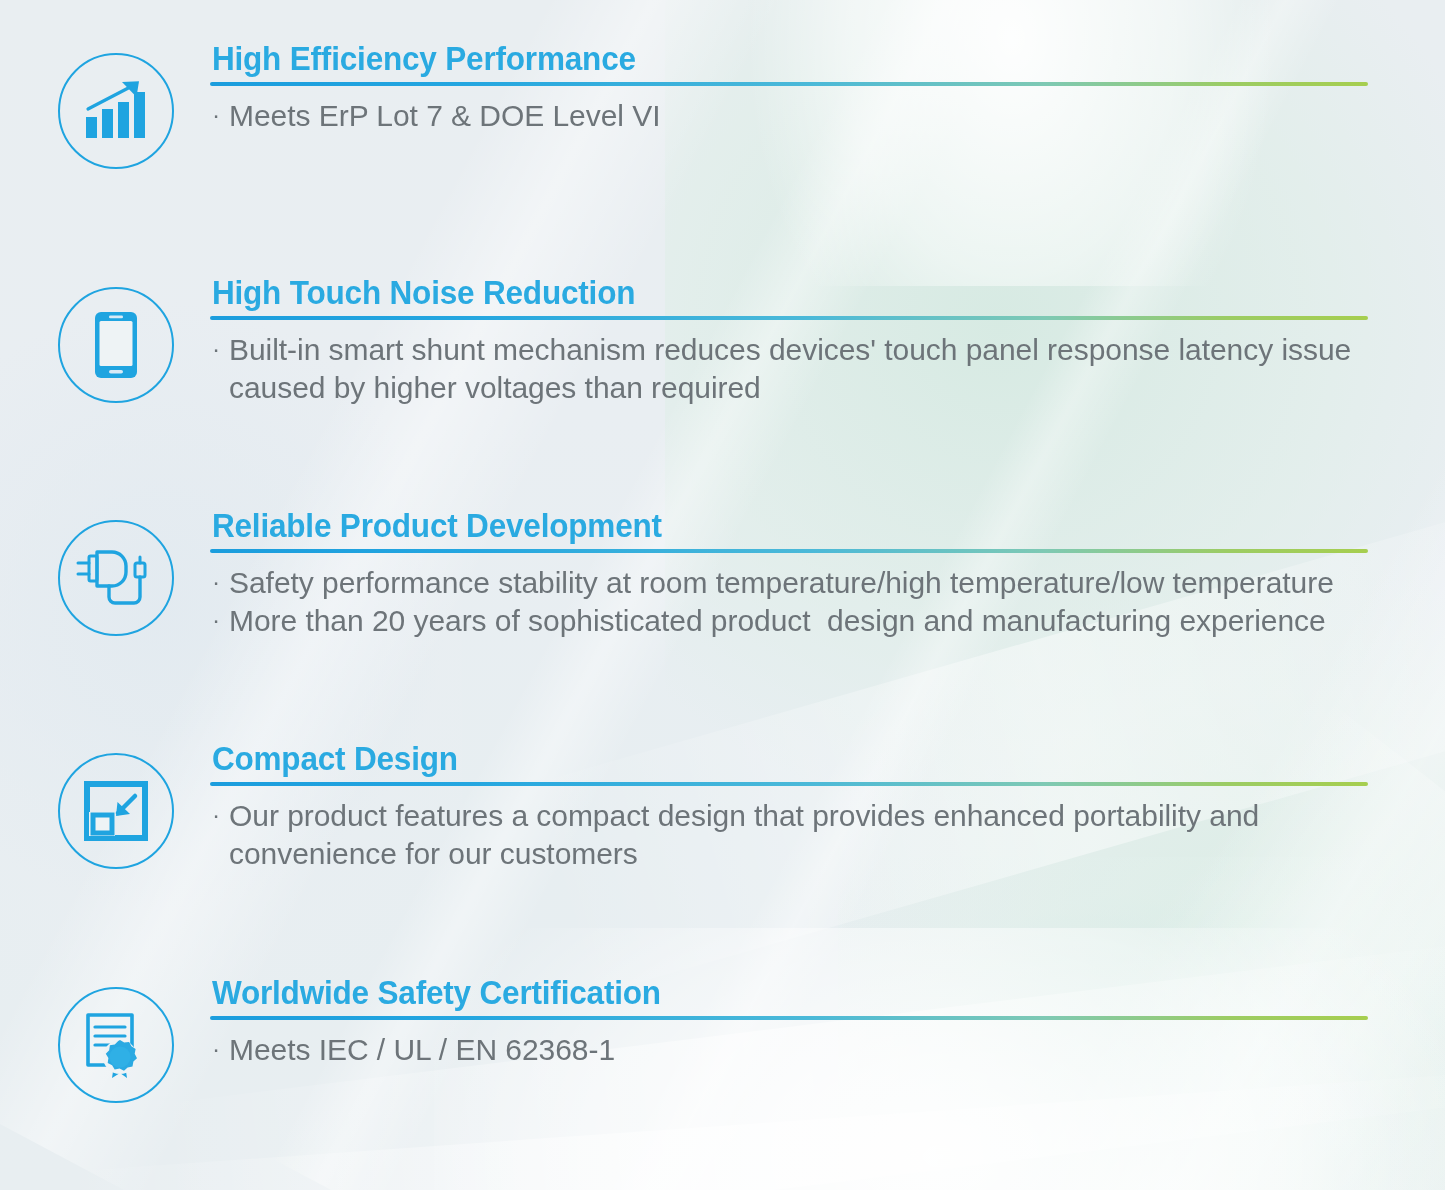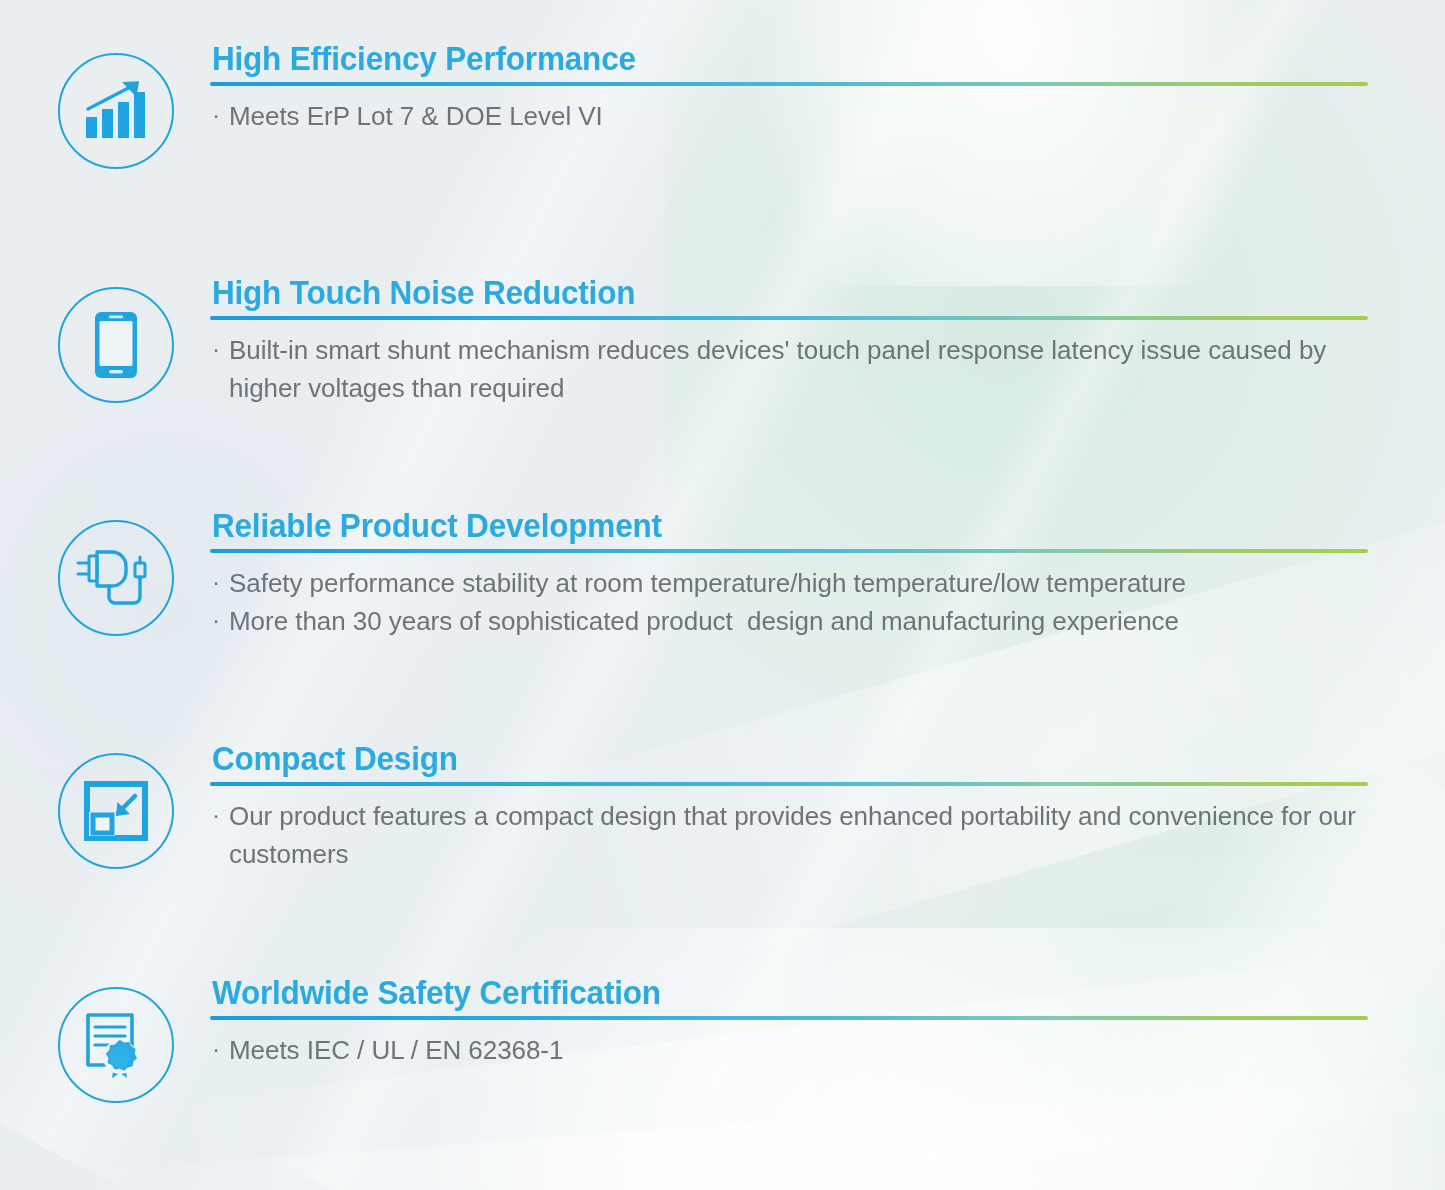--- a/index.html
+++ b/index.html
@@ -154,21 +154,21 @@
        #a6ce4f 100%);
     margin: 0 0 0 0;
   }
   .bullets {
     margin: 0;
     padding: 11px 0 0 0;
     list-style: none;
   }
   .bullet {
     position: relative;
-    font-size: 26px;
+    font-size: 30px;
     line-height: 38px;
     color: #6d7479;
     padding-left: 19px;
     letter-spacing: -0.05px;
     white-space: pre-wrap;
   }
   .bullet::before {
     content: "·";
     position: absolute;
     left: 2px;
@@ -260,21 +260,21 @@
             <rect x="59" y="18" width="10" height="14" rx="2" stroke="#1fa4e0" stroke-width="3"></rect>
             <path d="M64 12 V18" stroke="#1fa4e0" stroke-width="3" stroke-linecap="round"></path>
           </svg>
         </div>
       </div>
       <div class="feature-body">
         <h2 class="feature-title">Reliable Product Development</h2>
         <div class="divider"></div>
         <ul class="bullets">
           <li class="bullet">Safety performance stability at room temperature/high temperature/low temperature</li>
-          <li class="bullet">More than 30 years of sophisticated product  design and manufacturing experience</li>
+          <li class="bullet">More than 20 years of sophisticated product  design and manufacturing experience</li>
         </ul>
       </div>
     </div>
 
     <div class="feature feature-f3">
       <div class="icon-wrap">
         <div class="icon-circle">
           <svg width="66" height="62" viewBox="0 0 66 62" fill="none" aria-hidden="true">
 
             <path d="M4 4 H62 V58 H4 Z" stroke="#1fa4e0" stroke-width="6" fill="none"></path>

